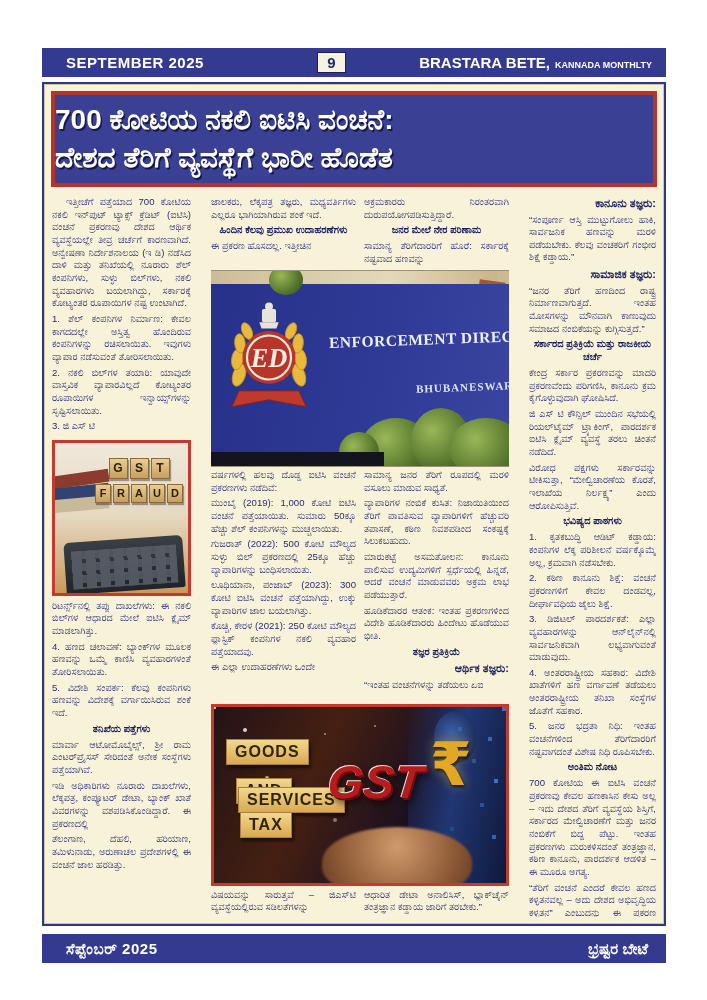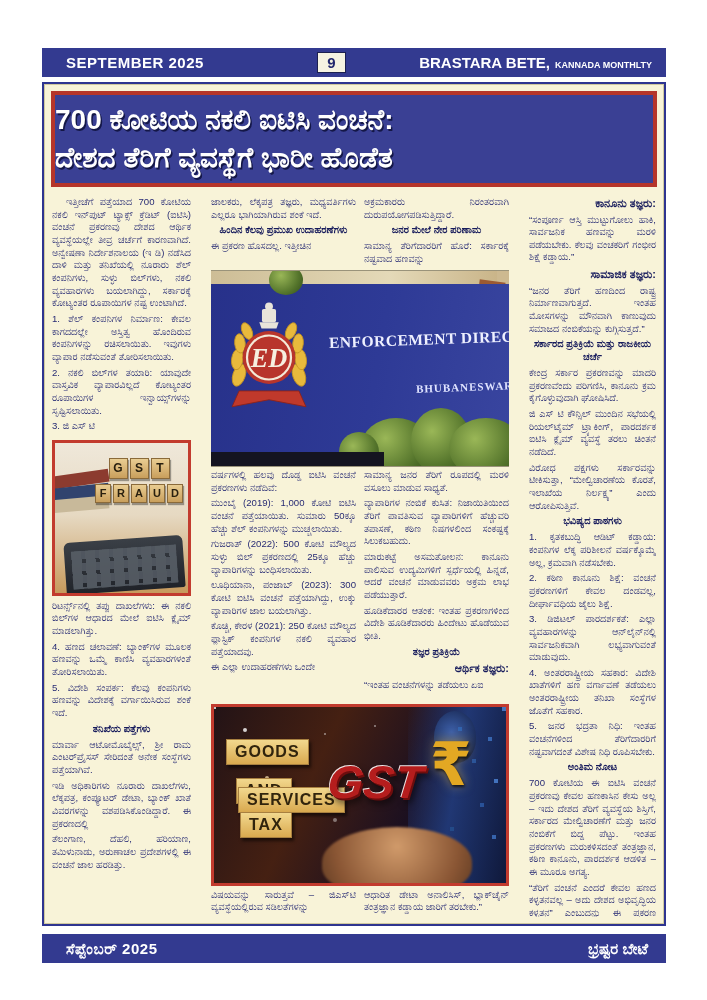--- a/index.html
+++ b/index.html
@@ -233,21 +233,21 @@
         <div class="list">
             <div class="blk para">ವರ್ಷಗಳಲ್ಲಿ ಹಲವು ದೊಡ್ಡ ಐಟಿಸಿ ವಂಚನೆ ಪ್ರಕರಣಗಳು ನಡೆದಿವೆ:</div>
             <div class="blk para">ಮುಂಬೈ (2019): 1,000 ಕೋಟಿ ಐಟಿಸಿ ವಂಚನೆ ಪತ್ತೆಯಾಯಿತು. ಸುಮಾರು 50ಕ್ಕೂ ಹೆಚ್ಚು ಶೆಲ್ ಕಂಪನಿಗಳನ್ನು ಮುಚ್ಚಲಾಯಿತು.</div>
             <div class="blk para">ಗುಜರಾತ್ (2022): 500 ಕೋಟಿ ಮೌಲ್ಯದ ಸುಳ್ಳು ಬಿಲ್ ಪ್ರಕರಣದಲ್ಲಿ 25ಕ್ಕೂ ಹೆಚ್ಚು ವ್ಯಾಪಾರಿಗಳನ್ನು ಬಂಧಿಸಲಾಯಿತು.</div>
             <div class="blk para">ಲೂಧಿಯಾನಾ, ಪಂಜಾಬ್ (2023): 300 ಕೋಟಿ ಐಟಿಸಿ ವಂಚನೆ ಪತ್ತೆಯಾಗಿದ್ದು, ಉಕ್ಕು ವ್ಯಾಪಾರಿಗಳ ಜಾಲ ಬಯಲಾಗಿತ್ತು.</div>
             <div class="blk para">ಕೊಚ್ಚಿ, ಕೇರಳ (2021): 250 ಕೋಟಿ ಮೌಲ್ಯದ ಪ್ಲಾಸ್ಟಿಕ್ ಕಂಪನಿಗಳ ನಕಲಿ ವ್ಯವಹಾರ ಪತ್ತೆಯಾದವು.</div>
             <div class="blk para">ಈ ಎಲ್ಲಾ ಉದಾಹರಣೆಗಳು ಒಂದೇ</div>
           </div>
         <div class="list">
             <div class="blk para">ಸಾಮಾನ್ಯ ಜನರ ತೆರಿಗೆ ರೂಪದಲ್ಲಿ ಮರಳಿ ವಸೂಲು ಮಾಡುವ ಸಾಧ್ಯತೆ.</div>
-            <div class="blk para">ವ್ಯಾಪಾರಿಗಳ ನಂಬಿಕೆ ಕುಸಿತ: ನಿಜಾಯಿತಿಯಿಂದ ತೆರಿಗೆ ಪಾವತಿಸುವ ವ್ಯಾಪಾರಿಗಳಿಗೆ ಹೆಚ್ಚುವರಿ ತಪಾಸಣೆ, ಕಠಿಣ ನಿಷಗಳಲಿಂದ ಸಂಕಷ್ಟಕ್ಕೆ ಸಿಲುಕಬಹುದು.</div>
+            <div class="blk para">ವ್ಯಾಪಾರಿಗಳ ನಂಬಿಕೆ ಕುಸಿತ: ನಿಜಾಯಿತಿಯಿಂದ ತೆರಿಗೆ ಪಾವತಿಸುವ ವ್ಯಾಪಾರಿಗಳಿಗೆ ಹೆಚ್ಚುವರಿ ತಪಾಸಣೆ, ಕಠಿಣ ನಿವಶಪಡಿಂದ ಸಂಕಷ್ಟಕ್ಕೆ ಸಿಲುಕಬಹುದು.</div>
             <div class="blk para">ಮಾರುಕಟ್ಟೆ ಅಸಮತೋಲನ: ಕಾನೂನು ಪಾಲಿಸುವ ಉದ್ಯಮಿಗಳಿಗೆ ಸ್ಪರ್ಧೆಯಲ್ಲಿ ಹಿನ್ನಡೆ, ಆದರೆ ವಂಚನೆ ಮಾಡುವವರು ಅಕ್ರಮ ಲಾಭ ಪಡೆಯುತ್ತಾರೆ.</div>
             <div class="blk para">ಹೂಡಿಕೆದಾರರ ಆತಂಕ: ಇಂತಹ ಪ್ರಕರಣಗಳಿಂದ ವಿದೇಶಿ ಹೂಡಿಕೆದಾರರು ಹಿಂದೇಟು ಹೊಡೆಯುವ ಭೀತಿ.</div>
             <div class="blk head">ತಜ್ಞರ ಪ್ರತಿಕ್ರಿಯೆ</div>
             <div class="blk labelr">ಆರ್ಥಿಕ ತಜ್ಞರು:</div>
             <div class="blk para">“ಇಂತಹ ವಂಚನೆಗಳನ್ನು ತಡೆಯಲು ಏಐ</div>
           </div>
       </div>
 
       <div class="gst-img">
         <div class="spark"></div>

